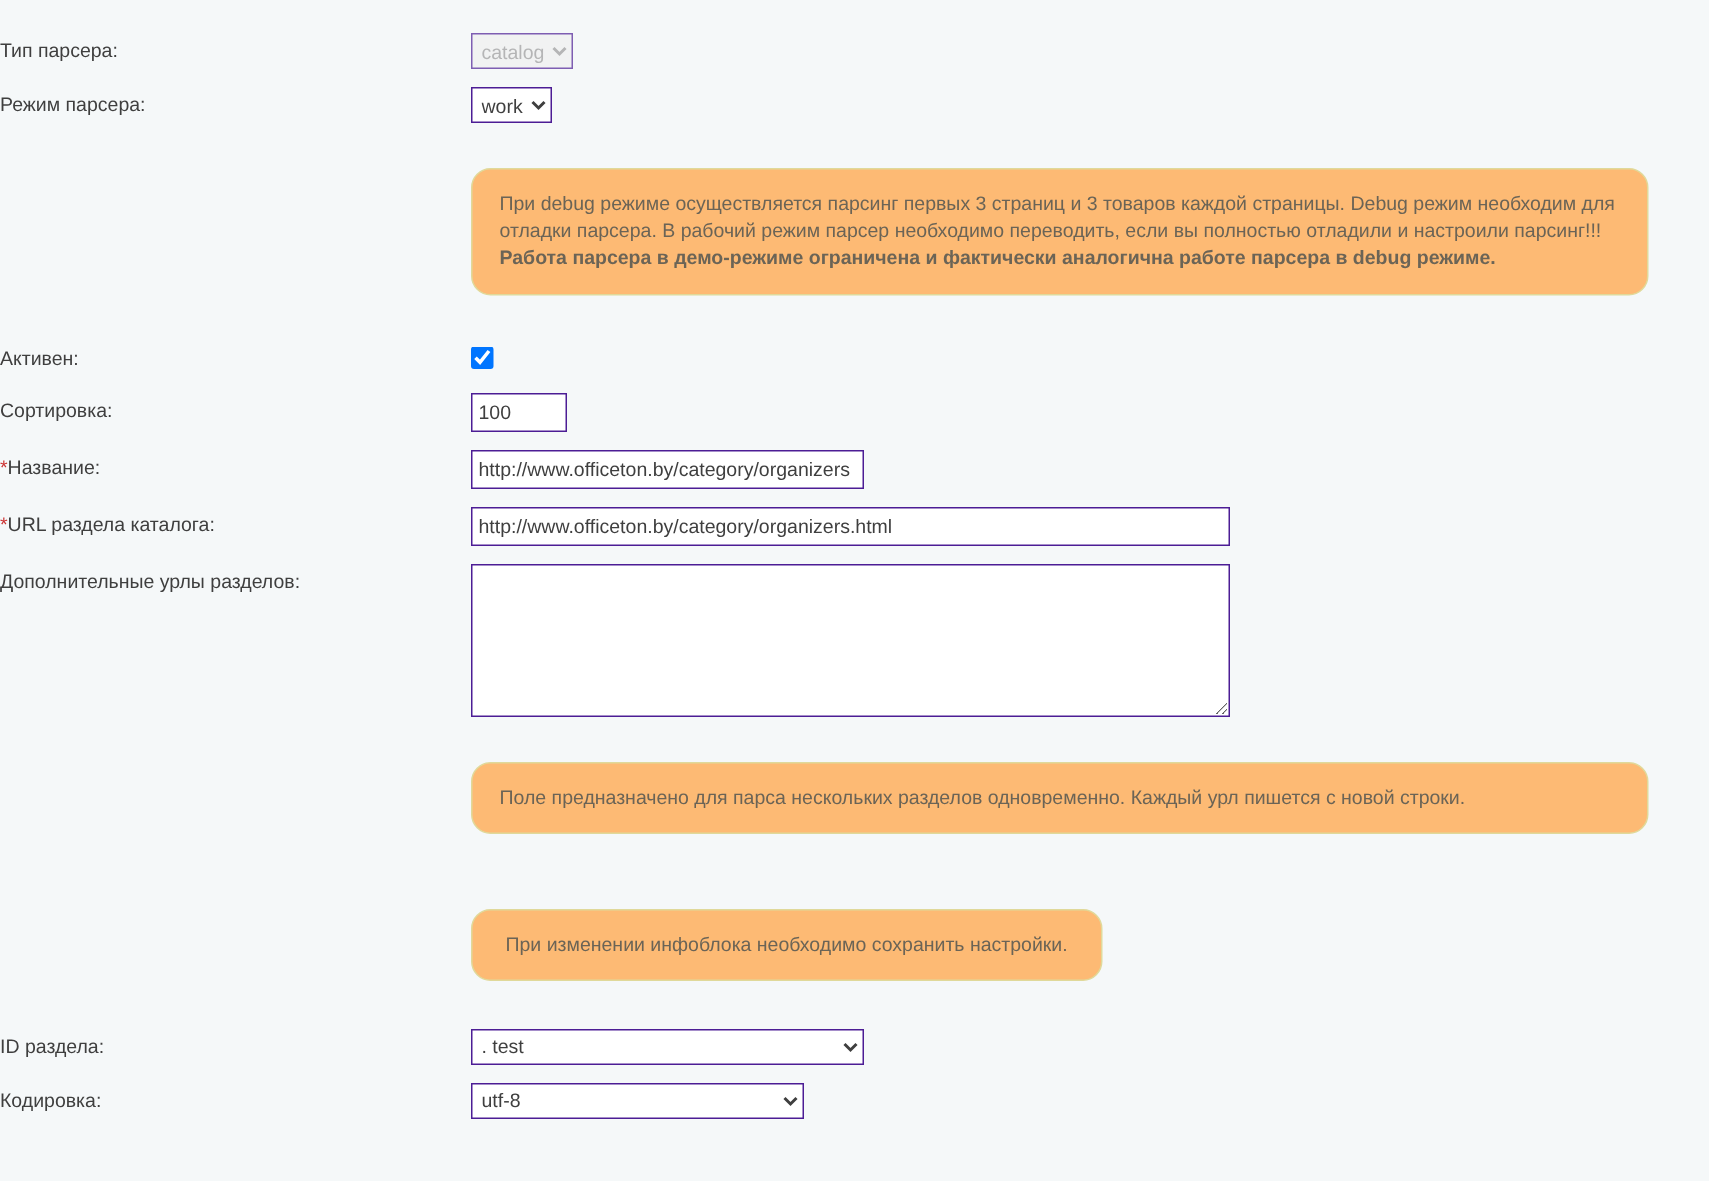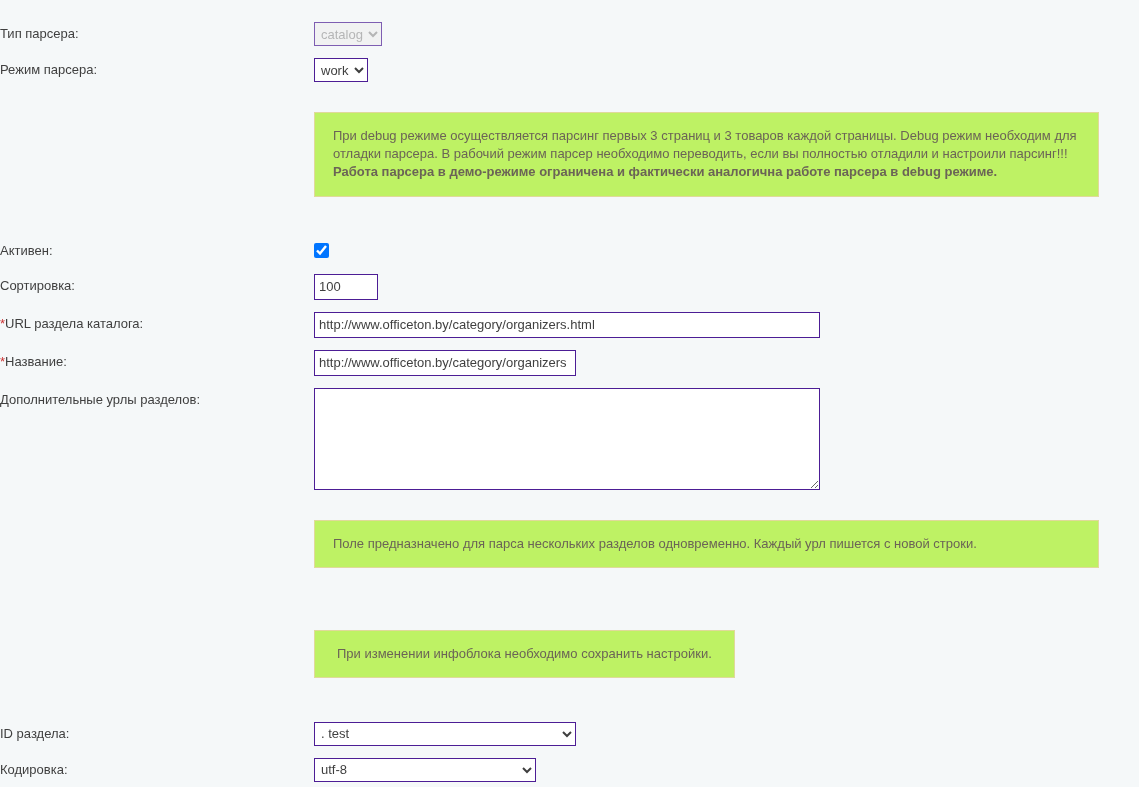--- a/index.html
+++ b/index.html
@@ -57,27 +57,27 @@
       resize: both;
       min-height: 102px;
       width: 506px;
     }
     input[type="checkbox"] {
       width: 15px;
       height: 15px;
       margin-top: 4px;
     }
     .note-box {
-      background: #bef264;
+      background: #fdba74;
       border: 1px solid #e0d99a;
-      border-radius: 0;
+      border-radius: 13px;
       padding: 14px 18px;
       color: #6b6456;
       line-height: 1.4;
-      margin: 4px 40px 16px 0;
+      margin: 4px 40px 4px 0;
       flex: 1;
     }
     .note-box strong {
       font-weight: bold;
       text-align: center;
     }
     .spacer-row { height: 16px; }
     .w-sort { width: 64px; }
     .w-name { width: 262px; }
     .w-url { width: 506px; }
@@ -129,30 +129,30 @@
   </div>
 
   <div class="form-row">
     <div class="label-cell">Сортировка:</div>
     <div class="input-cell">
       <input type="text" class="w-sort" value="100" style="">
     </div>
   </div>
 
   <div class="form-row">
+    <div class="label-cell"><span class="required">*</span><span>Название:</span></div>
+    <div class="input-cell">
+      <input type="text" class="w-name" value="http://www.officeton.by/category/organizers" style="">
+    </div>
+  </div>
+
+  <div class="form-row">
     <div class="label-cell"><span class="required">*</span><span>URL раздела каталога:</span></div>
     <div class="input-cell">
       <input type="text" class="w-url" value="http://www.officeton.by/category/organizers.html" style="">
-    </div>
-  </div>
-
-  <div class="form-row">
-    <div class="label-cell"><span class="required">*</span><span>Название:</span></div>
-    <div class="input-cell">
-      <input type="text" class="w-name" value="http://www.officeton.by/category/organizers" style="">
     </div>
   </div>
 
   <div class="form-row">
     <div class="label-cell">Дополнительные урлы разделов:</div>
     <div class="input-cell">
       <textarea style=""></textarea>
     </div>
   </div>
 

